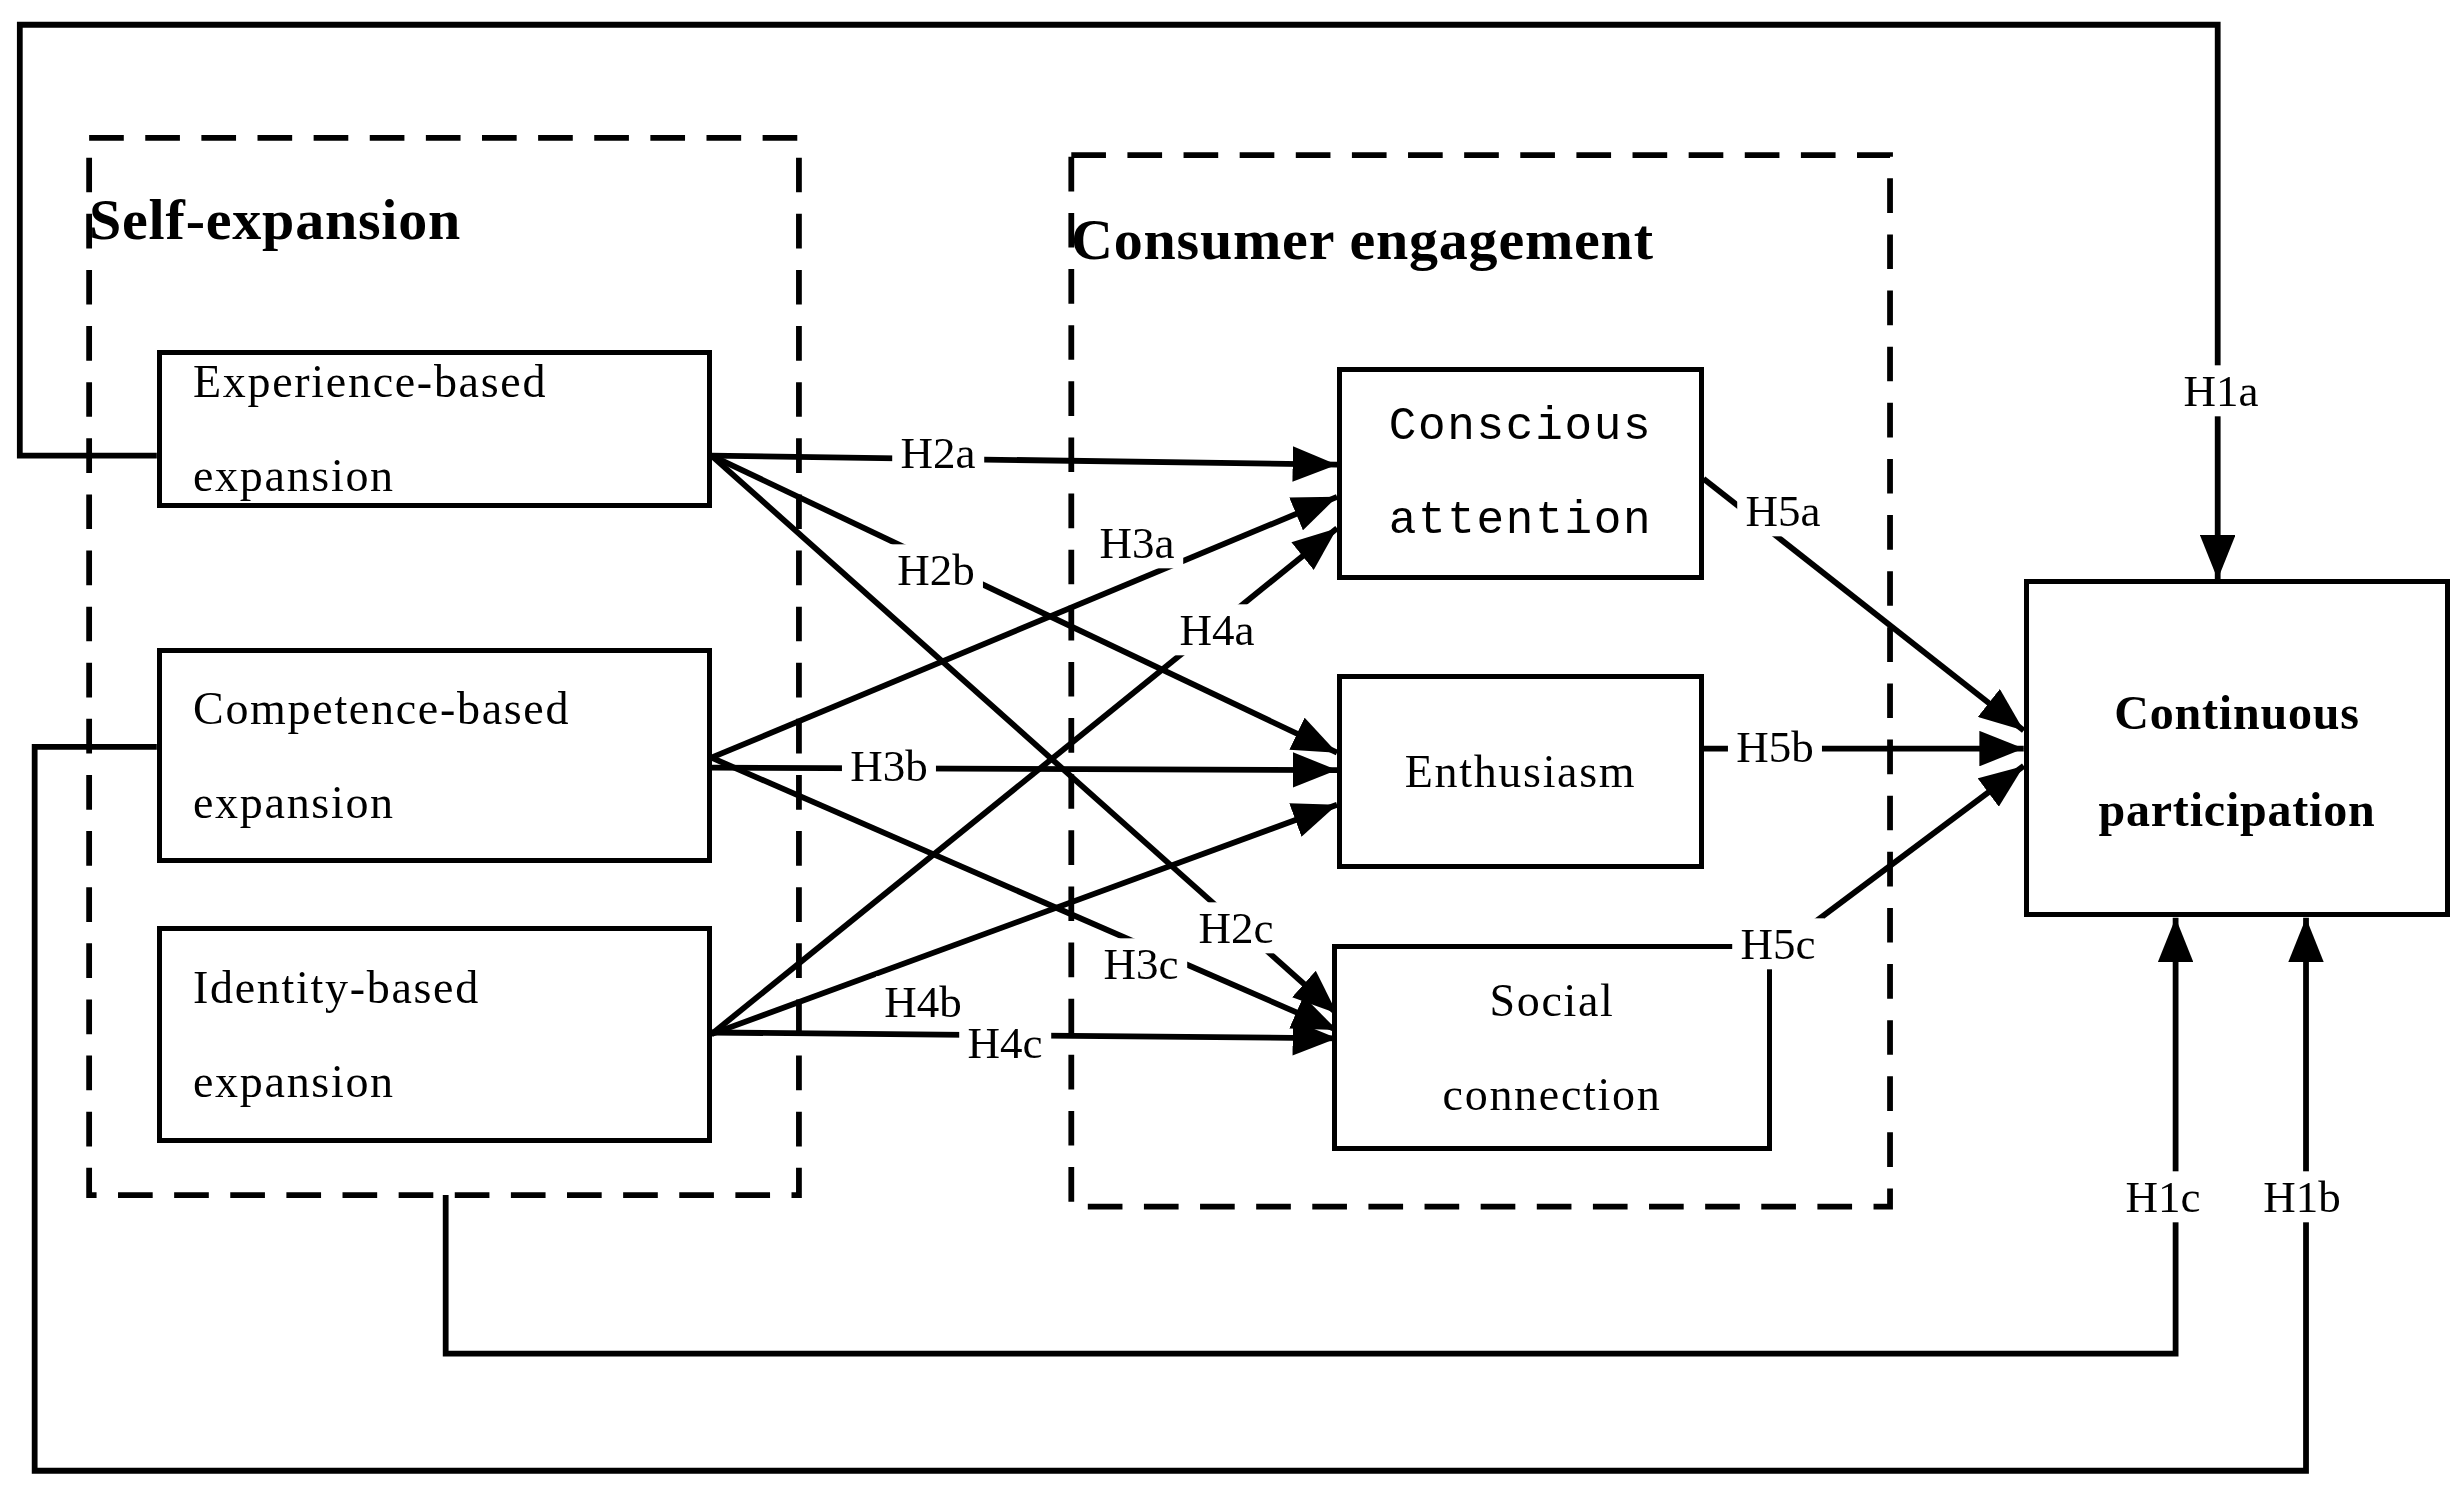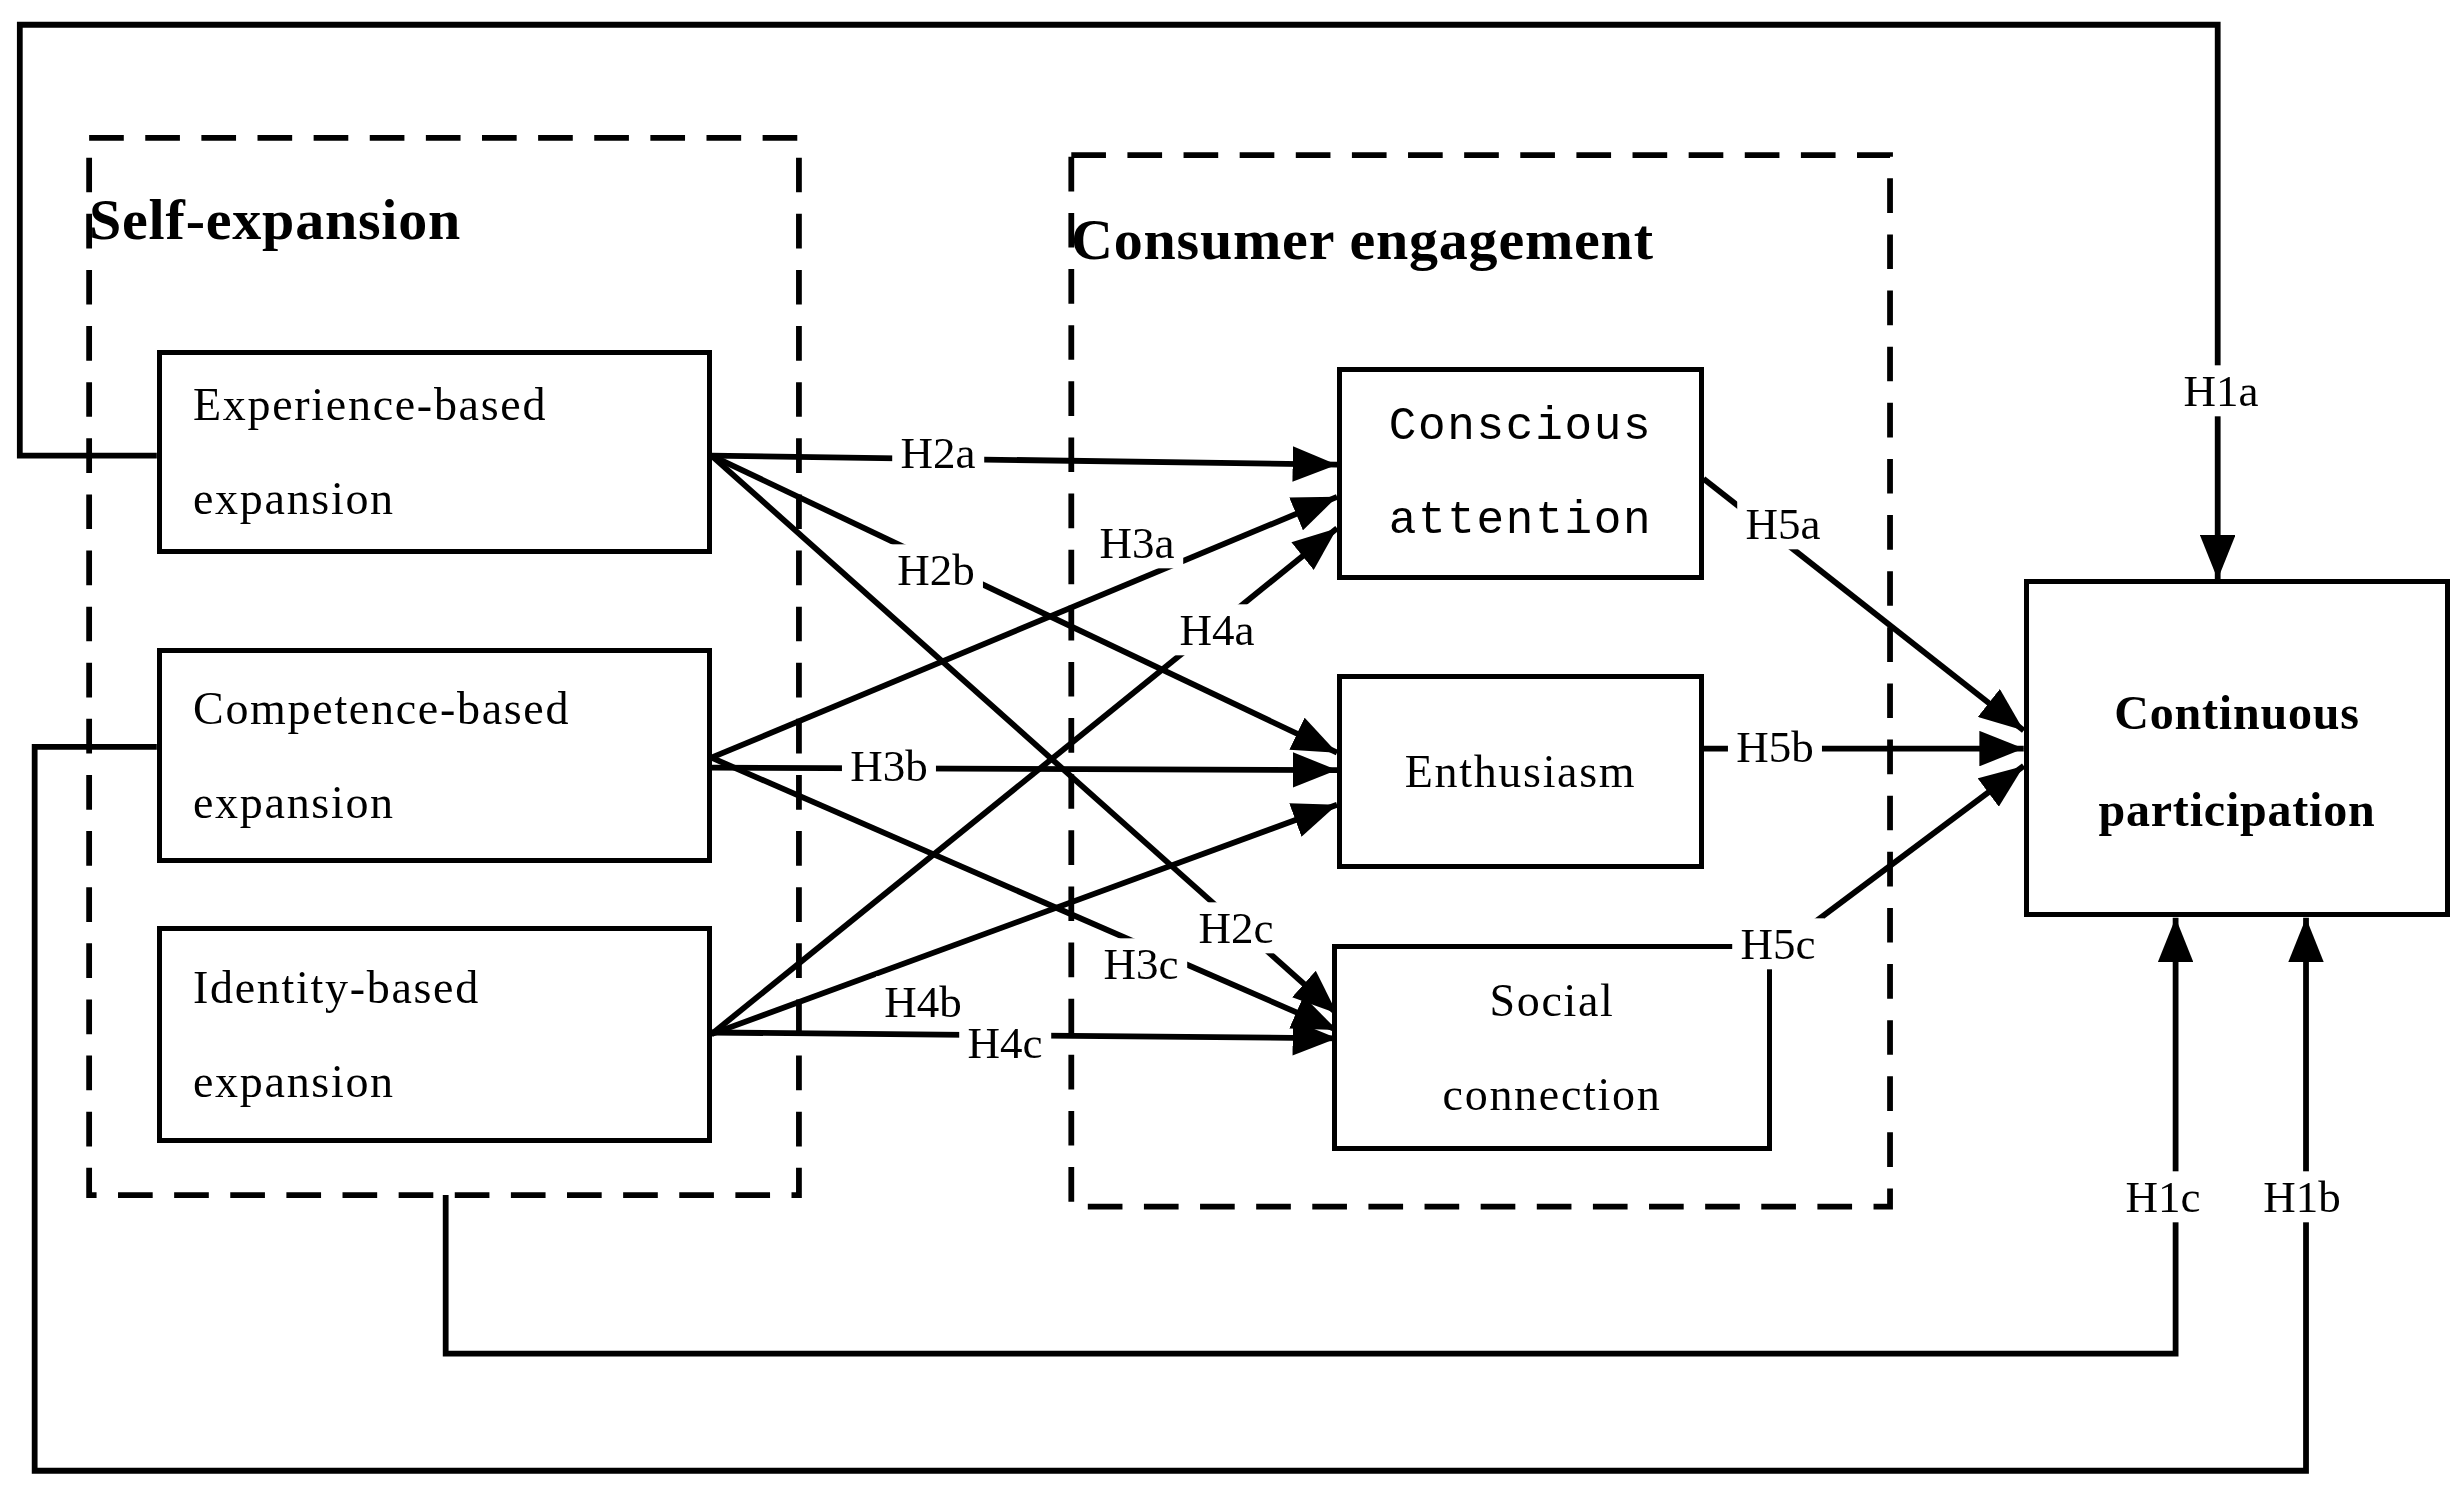--- a/index.html
+++ b/index.html
@@ -91,21 +91,21 @@
     <line x1="862" y1="1251" x2="1620" y2="1258" marker-end="url(#arrow)"></line>
 
     <line x1="2064" y1="580" x2="2452" y2="885" marker-end="url(#arrow)"></line>
     <line x1="2064" y1="907" x2="2452" y2="907" marker-end="url(#arrow)"></line>
     <line x1="2064" y1="1218" x2="2452" y2="928" marker-end="url(#arrow)"></line>
   </svg>
 
   <div class="group-title" style="left:89px;top:185px;width:710px;">Self-expansion</div>
   <div class="group-title" style="left:1071px;top:205px;width:819px;">Consumer engagement</div>
 
-  <div class="node left-align" style="left:157px;top:350px;width:555px;height:204px;">
+  <div class="node left-align" style="left:157px;top:350px;width:555px;height:158px;">
     <div class="ln">Experience-based</div>
     <div class="ln">expansion</div>
   </div>
   <div class="node left-align" style="left:157px;top:648px;width:555px;height:215px;">
     <div class="ln">Competence-based</div>
     <div class="ln">expansion</div>
   </div>
   <div class="node left-align" style="left:157px;top:926px;width:555px;height:217px;">
     <div class="ln">Identity-based</div>
     <div class="ln">expansion</div>
@@ -130,21 +130,21 @@
 
   <div class="hlabel" style="left:938px;top:453px;">H2a</div>
   <div class="hlabel" style="left:936px;top:570px;">H2b</div>
   <div class="hlabel" style="left:1236px;top:928px;">H2c</div>
   <div class="hlabel" style="left:1137px;top:543px;">H3a</div>
   <div class="hlabel" style="left:889px;top:766px;">H3b</div>
   <div class="hlabel" style="left:1141px;top:964px;">H3c</div>
   <div class="hlabel" style="left:1217px;top:630px;">H4a</div>
   <div class="hlabel" style="left:923px;top:962px;margin-top:40px;">H4b</div>
   <div class="hlabel" style="left:1005px;top:1043px;">H4c</div>
-  <div class="hlabel" style="left:1783px;top:524px;">H5a</div>
+  <div class="hlabel" style="left:1783px;top:511px;">H5a</div>
   <div class="hlabel" style="left:1775px;top:747px;">H5b</div>
   <div class="hlabel" style="left:1778px;top:944px;">H5c</div>
   <div class="hlabel" style="left:2221px;top:391px;">H1a</div>
   <div class="hlabel" style="left:2163px;top:1197px;">H1c</div>
   <div class="hlabel" style="left:2302px;top:1197px;">H1b</div>
 
 </div>
 
 
 </body></html>

